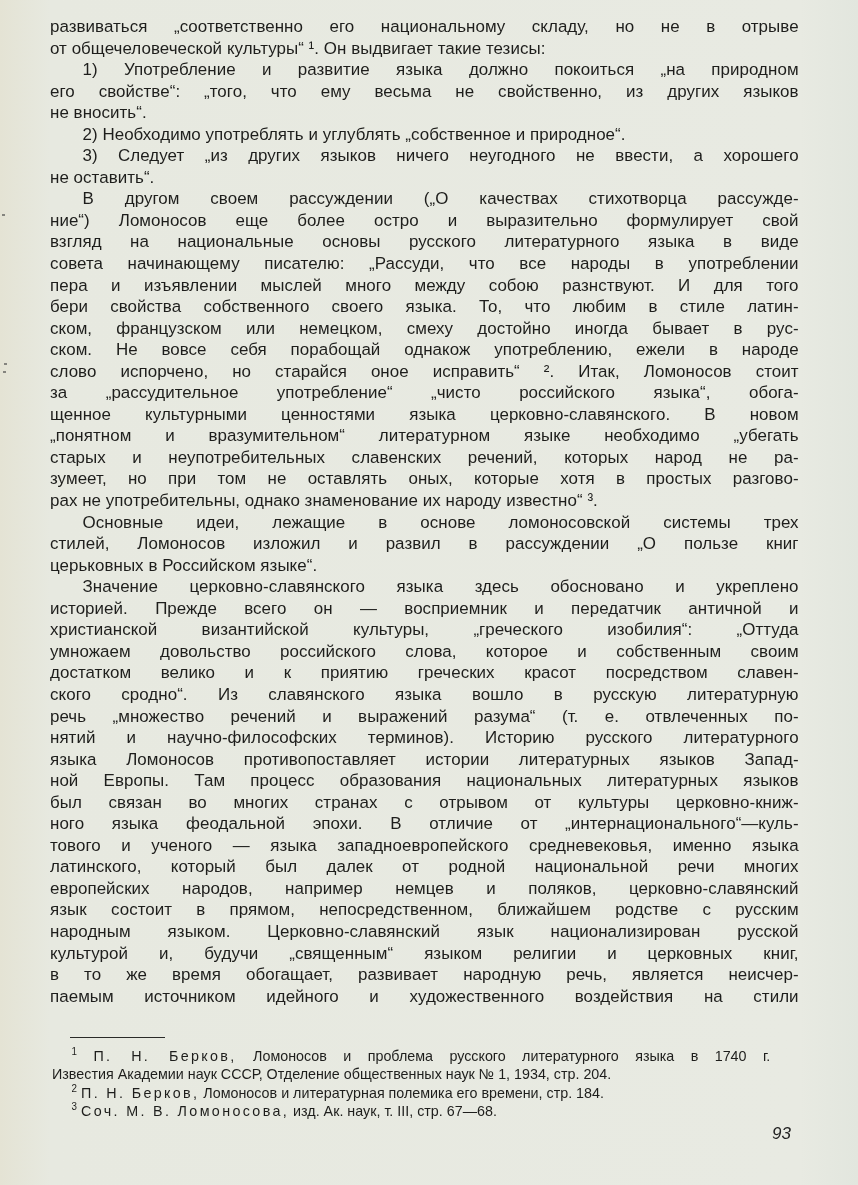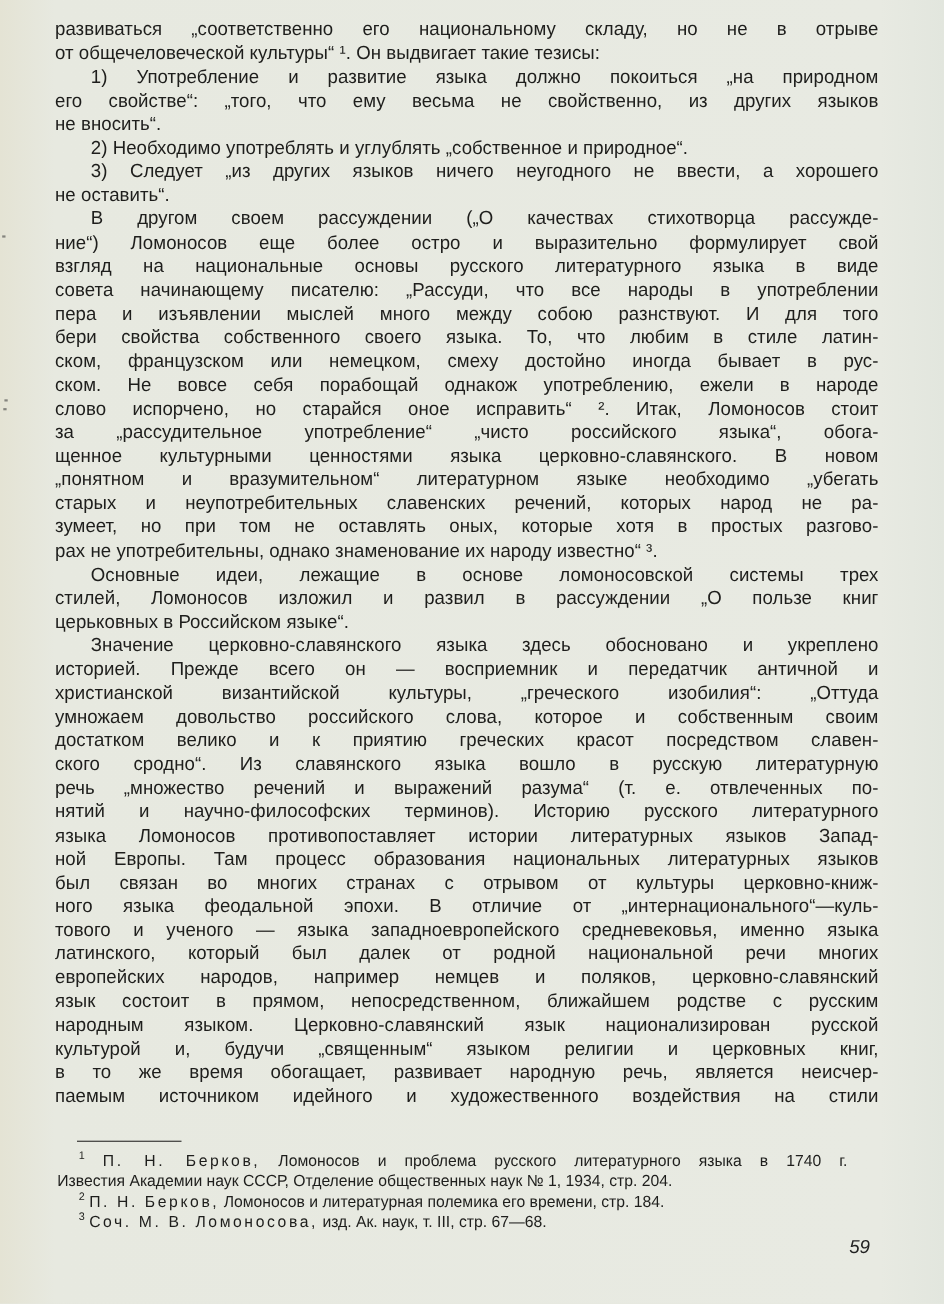--- a/index.html
+++ b/index.html
@@ -105,17 +105,17 @@
 </div>
 
 <div class="fn-rule"></div>
 <div class="footnotes" id="footnotes">
     <span class="fn-line indent"><sup>1</sup> <span class="spaced">П. Н. Берков,</span><span> Ломоносов и проблема русского литературного языка в 1740 г.</span></span>
     <span class="fn-line last"><span>Известия Академии наук СССР, Отделение общественных наук № 1, 1934, стр. 204.</span></span>
     <span class="fn-line indent last"><sup>2</sup> <span class="spaced">П. Н. Берков,</span><span> Ломоносов и литературная полемика его времени, стр. 184.</span></span>
     <span class="fn-line indent last"><sup>3</sup> <span class="spaced">Соч. М. В. Ломоносова,</span><span> изд. Ак. наук, т. III, стр. 67—68.</span></span>
   </div>
 
-<div class="page-number">59</div>
+<div class="page-number">93</div>
 
 <div class="margin-mark" style="left:2px; top:214px;"></div>
 <div class="margin-mark" style="left:4px; top:363px;"></div>
 <div class="margin-mark" style="left:3px; top:371px;"></div>
 
 </body></html>

